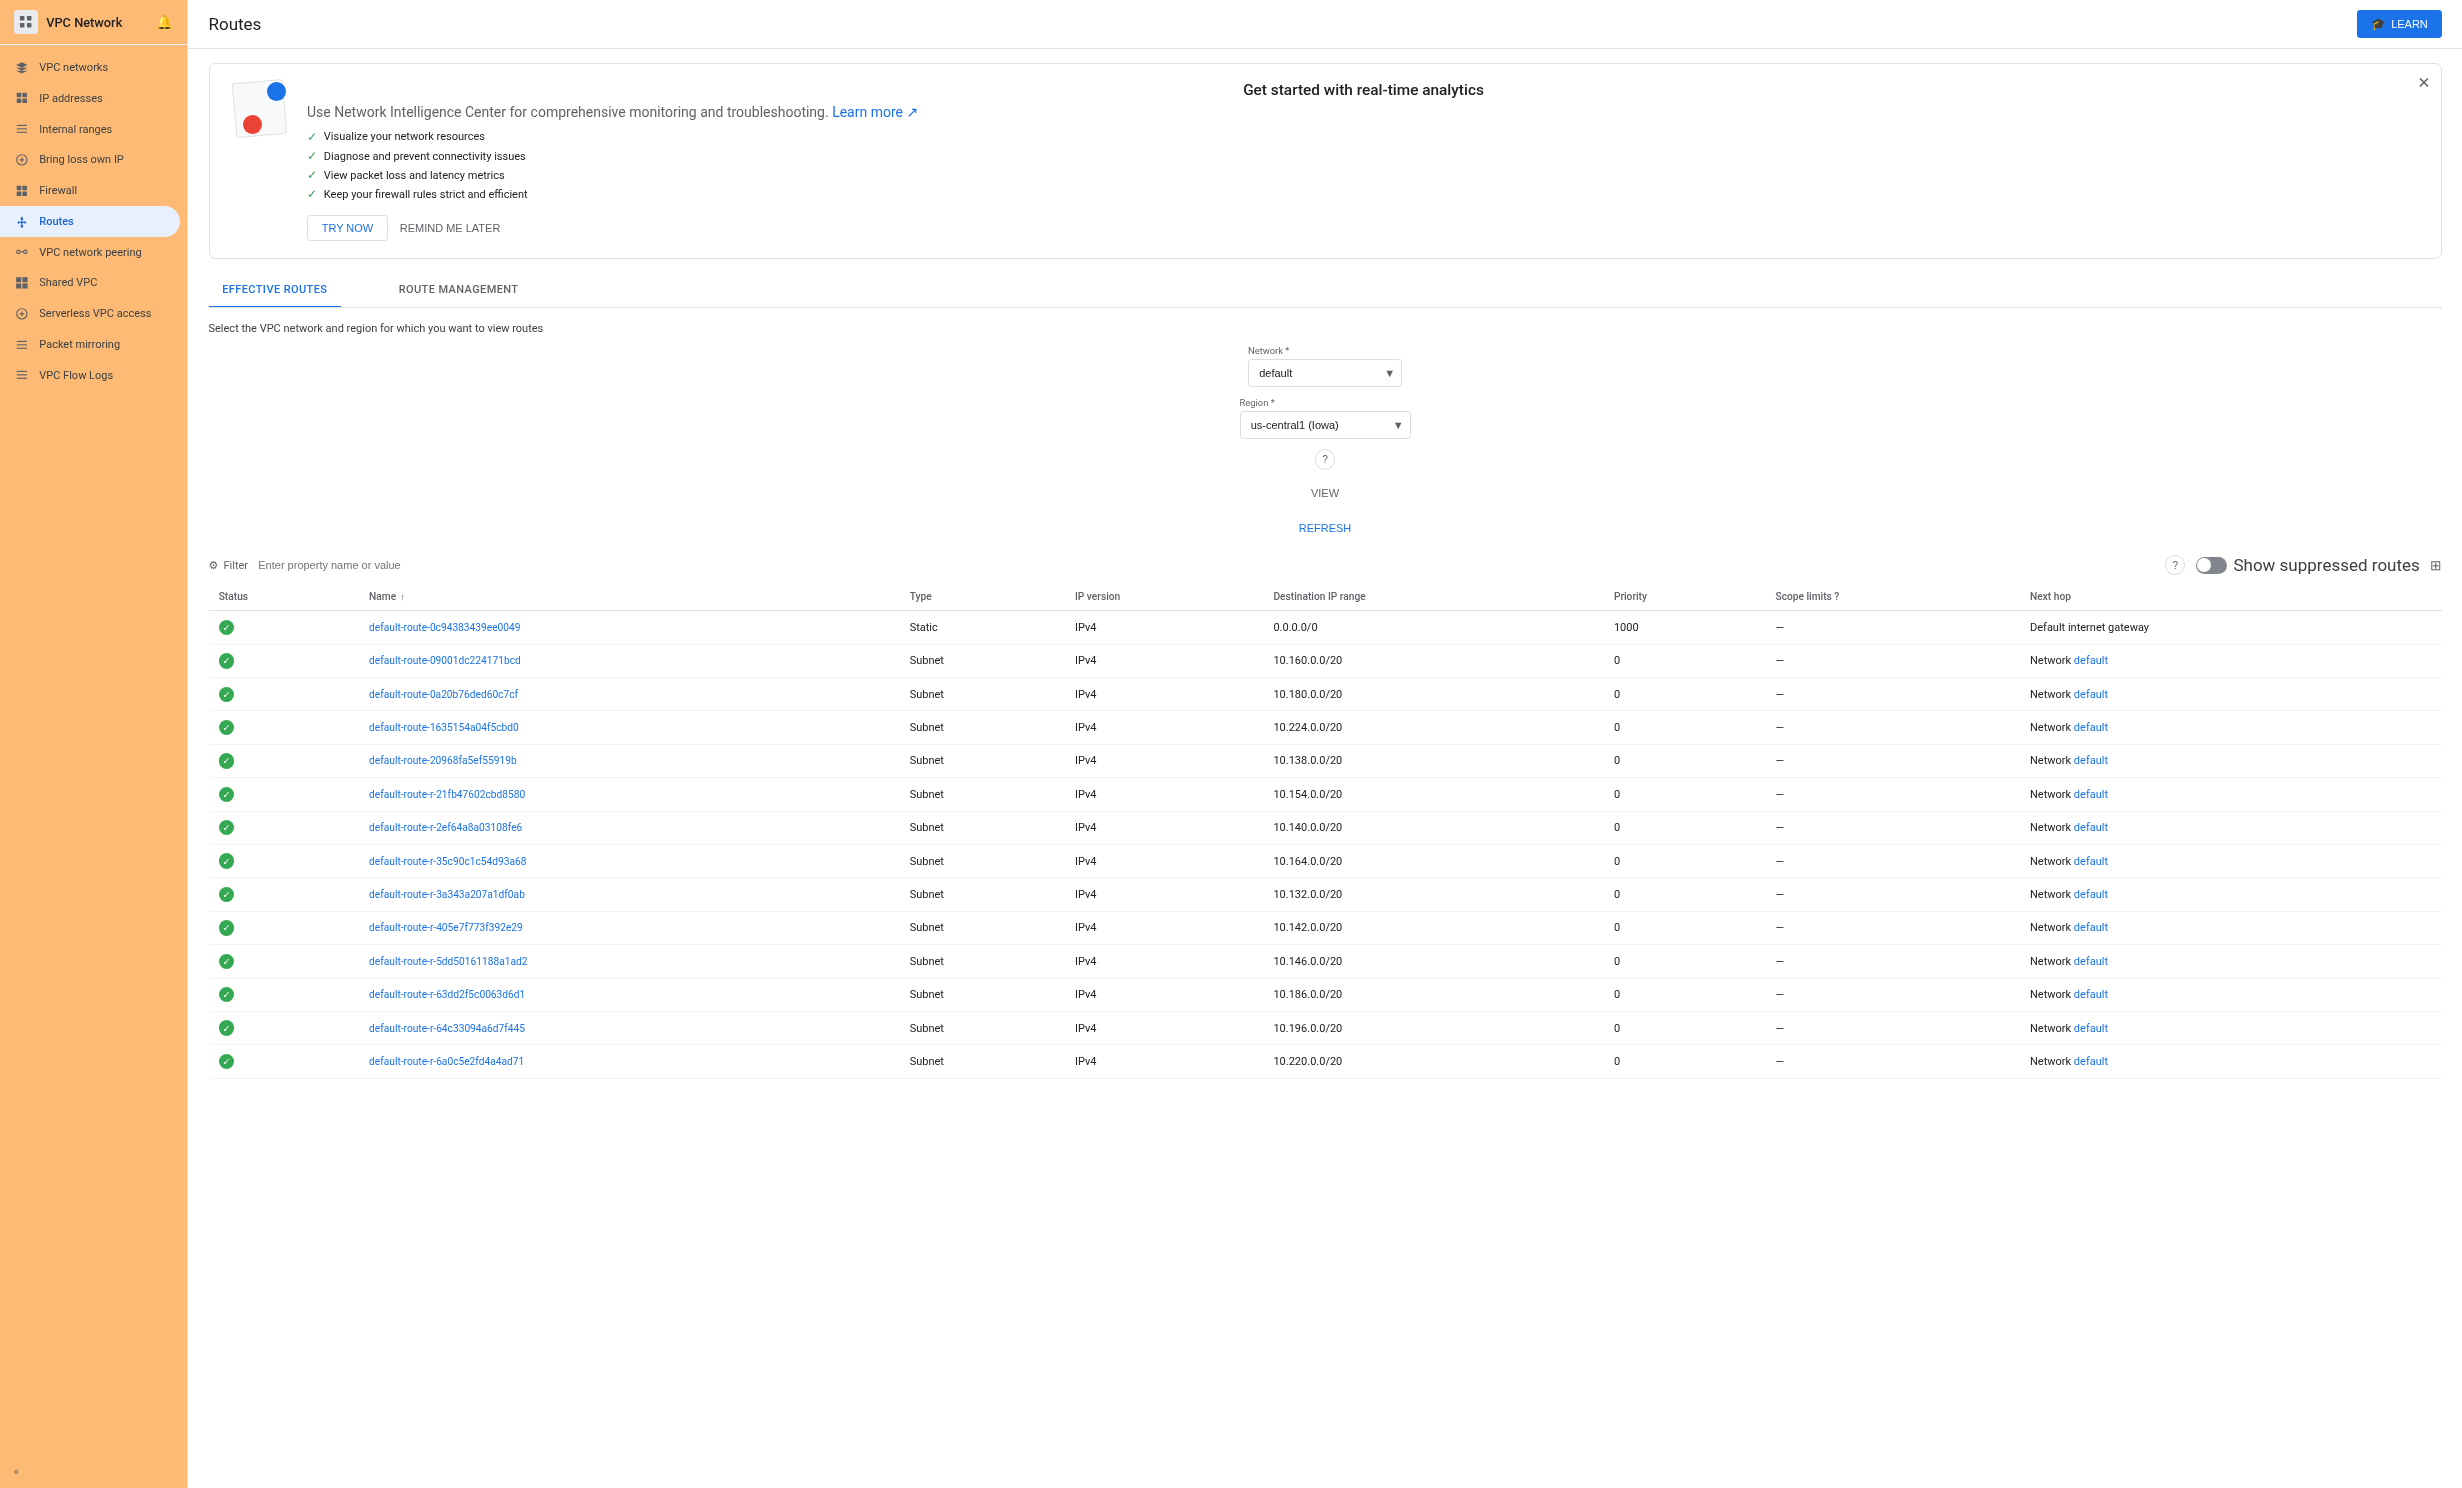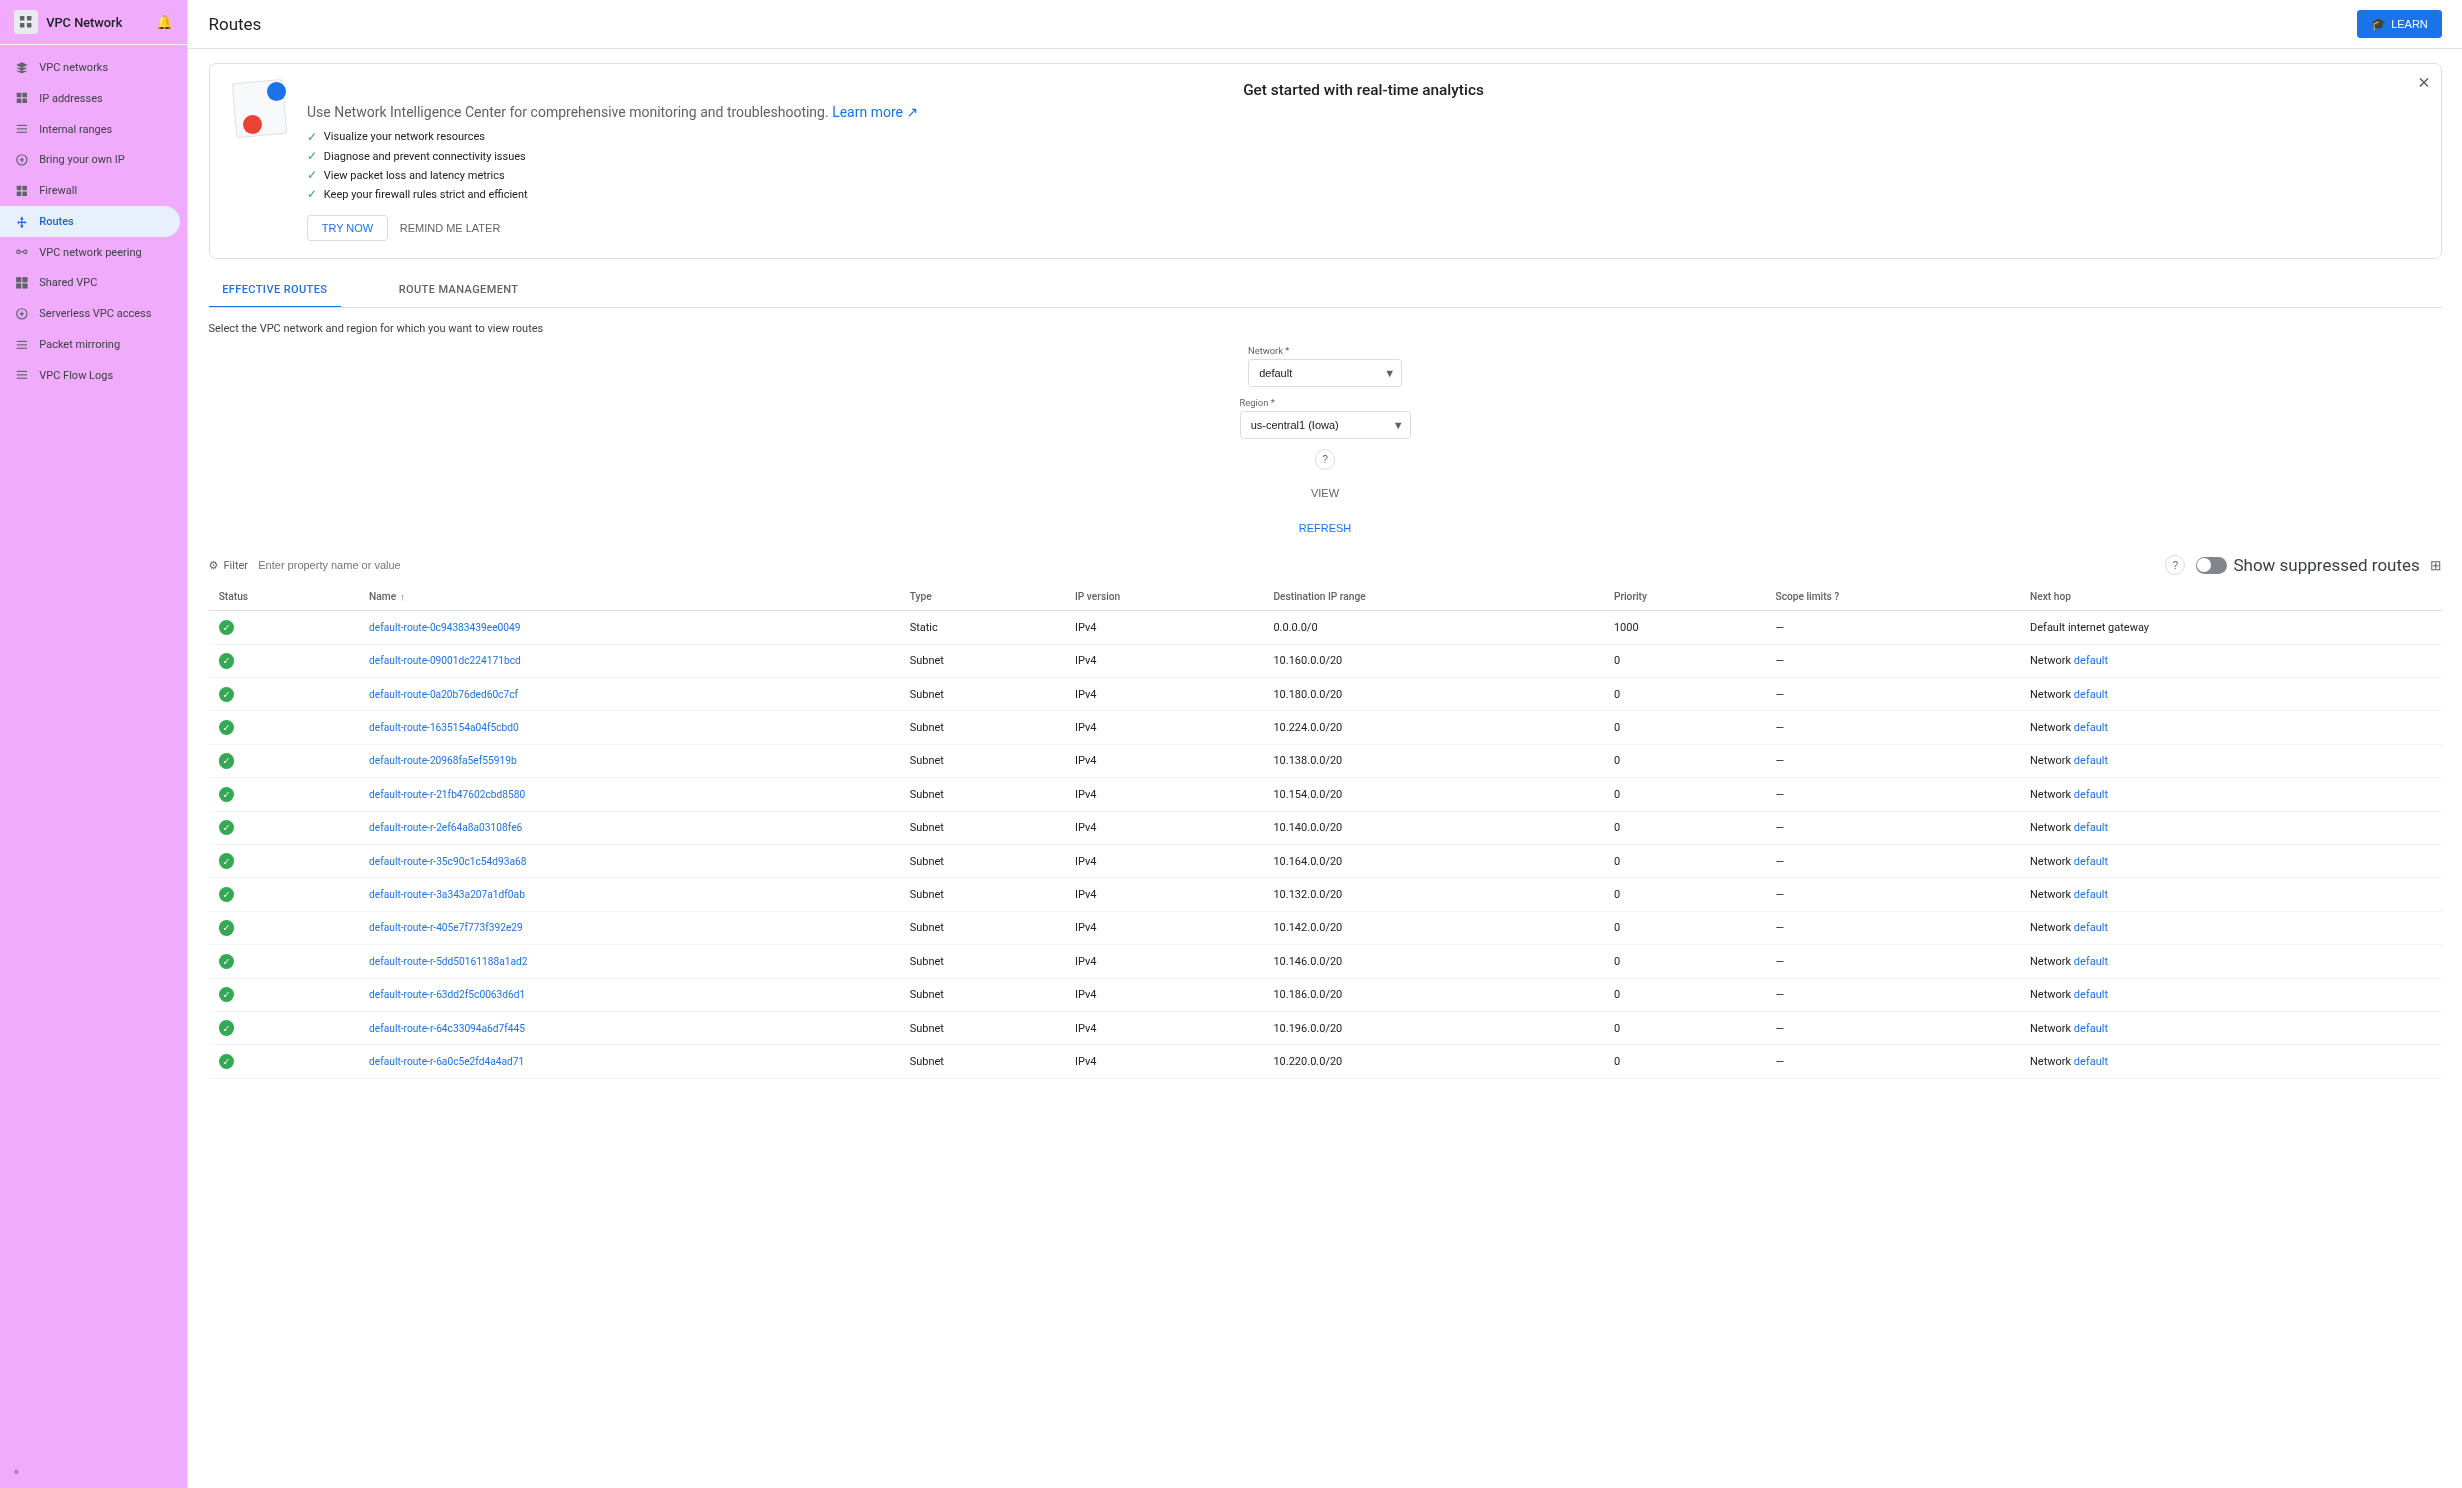--- a/index.html
+++ b/index.html
@@ -1,19 +1,19 @@
 <!DOCTYPE html>
 <html style="font-size:13.7px"><head>
   <meta charset="utf-8">
   <style>
     * { box-sizing: border-box; margin: 0; padding: 0; }
     body { font-family: 'Google Sans', Roboto, Arial, sans-serif; font-size: 11px; background: #fff; color: #202124; display: flex; height: 100vh; overflow: hidden; }
 
     
-    .sidebar { width: 188px; background: #f0abfc; border-right: 0.9px solid #e0e0e0; display: flex; flex-direction: column; flex-shrink: 0; overflow-y: auto; }
+    .sidebar { width: 188px; background: #fdba74; border-right: 0.9px solid #e0e0e0; display: flex; flex-direction: column; flex-shrink: 0; overflow-y: auto; }
     .sidebar-header { display: flex; align-items: center; padding: 10.2px 13.7px; gap: 8.5px; border-bottom: 0.9px solid #f0f0f0; }
     .sidebar-header-icon { width: 24px; height: 24px; background: #e8eaed; border-radius: 3.4px; display: flex; align-items: center; justify-content: center; }
     .sidebar-title { font-size: 12.8px; font-weight: 500; color: #202124; }
     .sidebar-bell { margin-left: auto; color: #5f6368; font-size: 13.7px; }
     .sidebar-nav { padding: 6.8px 0; }
     .nav-item { display: flex; align-items: center; gap: 10.2px; padding: 7.7px 13.7px; cursor: pointer; color: #3c4043; font-size: 11px; border-radius: 0 20.5px 20.5px 0; margin-right: 6.8px; }
     .nav-item.active { background: #e8f0fe; color: #1967d2; font-weight: 500; }
     .nav-item .nav-icon { width: 15.4px; height: 15.4px; display: flex; align-items: center; justify-content: center; flex-shrink: 0; font-size: 13.7px; }
 
     
@@ -125,21 +125,21 @@
       <span>Internal ranges</span>
     </div>
     <div class="nav-item">
       <span class="nav-icon">
         <svg width="13.7" height="13.7" viewBox="0 0 24 24" fill="none" stroke="#5f6368" stroke-width="2">
             <circle cx="12" cy="12" r="9"></circle>
             <line x1="12" y1="8" x2="12" y2="16"></line>
             <line x1="8" y1="12" x2="16" y2="12"></line>
           </svg>
       </span>
-      <span>Bring your own IP</span>
+      <span>Bring loss own IP</span>
     </div>
     <div class="nav-item">
       <span class="nav-icon">
         <svg width="13.7" height="13.7" viewBox="0 0 24 24" fill="#5f6368">
             <rect x="3" y="3" width="8" height="8" rx="1"></rect>
             <rect x="13" y="3" width="8" height="8" rx="1"></rect>
             <rect x="3" y="13" width="8" height="8" rx="1"></rect>
             <rect x="13" y="13" width="8" height="8" rx="1"></rect>
           </svg>
       </span>

